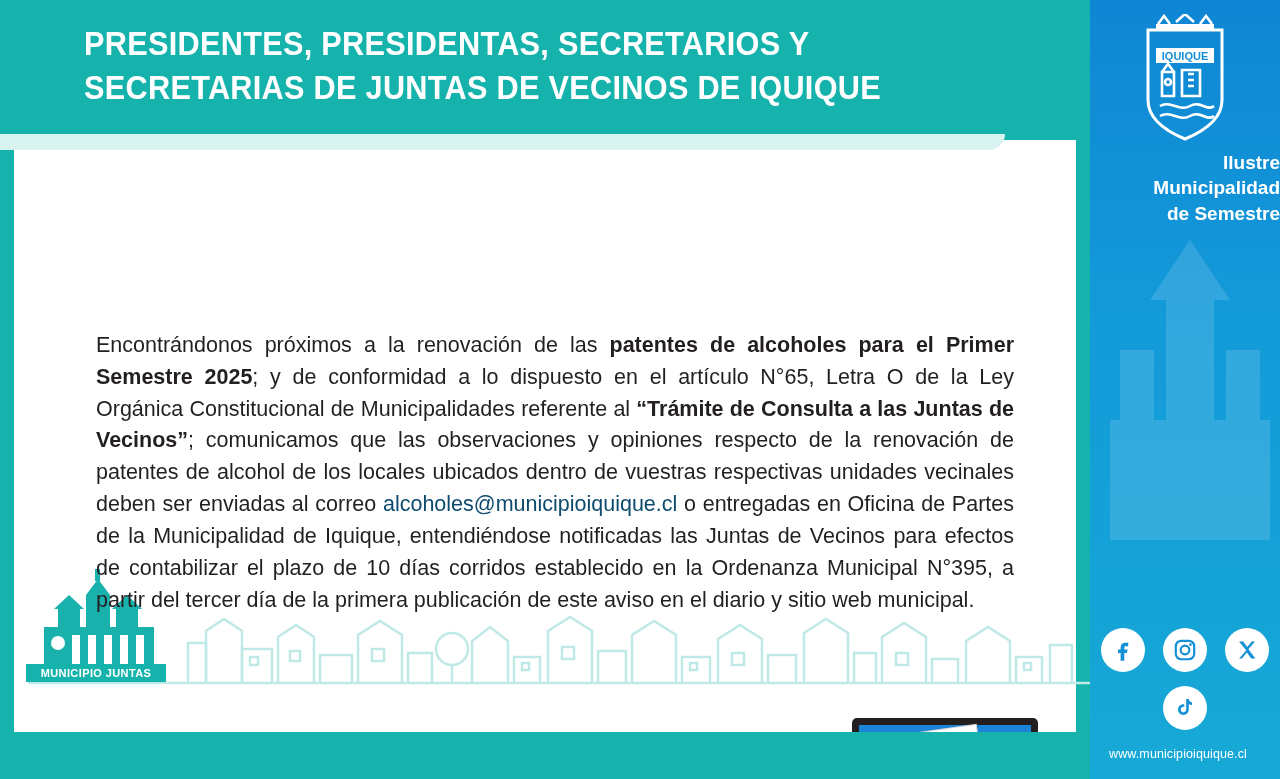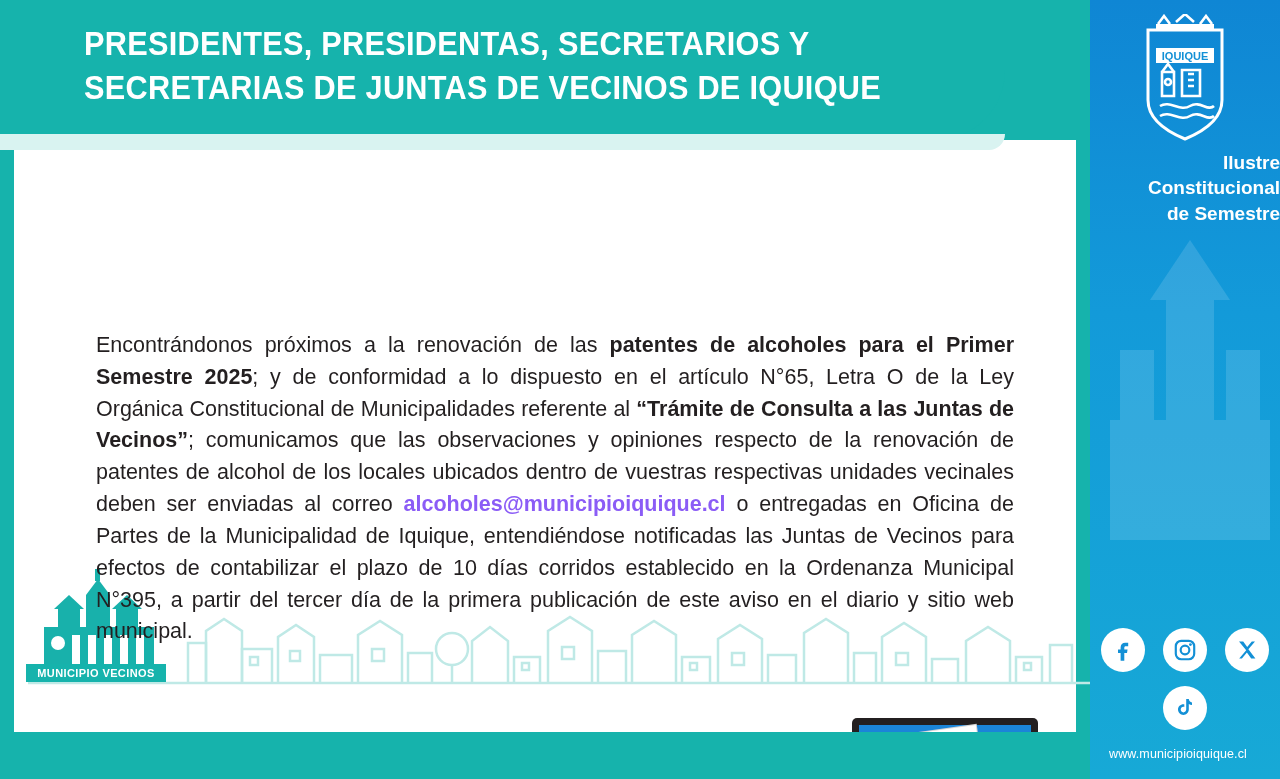--- a/index.html
+++ b/index.html
@@ -78,22 +78,22 @@
     left: 82px;
     top: 190px;
     width: 918px;
     font-size: 21.5px;
     line-height: 1.48;
     color: #231f20;
     text-align: justify;
   }
   .body-text b { font-weight: bold; }
   .mail {
-    color: #8b5cf6;
-    font-weight: bold;
+    color: #0c4a6e;
+    font-weight: normal;
   }
 
   
   .skyline {
     position: absolute;
     left: 14px;
     bottom: 47px;
     width: 1062px;
     height: 120px;
     overflow: hidden;
@@ -314,21 +314,21 @@
             <path d="M88 44 L103 30 L118 44 Z"></path>
             <circle cx="34" cy="78" r="7" fill="#ffffff"></circle>
             <rect x="48" y="70" width="8" height="30" fill="#ffffff"></rect>
             <rect x="64" y="70" width="8" height="30" fill="#ffffff"></rect>
             <rect x="80" y="70" width="8" height="30" fill="#ffffff"></rect>
             <rect x="96" y="70" width="8" height="30" fill="#ffffff"></rect>
             <rect x="112" y="70" width="8" height="30" fill="#ffffff"></rect>
           </g>
         </svg>
       </div>
-      <div class="muni-logo-caption">MUNICIPIO VECINOS</div>
+      <div class="muni-logo-caption">MUNICIPIO JUNTAS</div>
 
       <div class="monitor">
         <div class="monitor-frame"></div>
         <div class="monitor-screen"></div>
 
         <div class="doc">
           <div class="doc-badge">PATENTE</div>
           <div class="doc-box" style="top:26px"></div>
           <div class="doc-box" style="top:37px"></div>
           <div class="doc-line" style="top:26px; width:48px"></div>
@@ -383,21 +383,21 @@
           <path d="M40 56 L58 56 L58 82 L40 82 Z"></path>
           <path d="M46 60 L52 60 M46 66 L52 66 M46 72 L52 72"></path>
           <path d="M18 92 C28 86 38 98 48 92 C58 86 66 98 72 92"></path>
           <path d="M18 102 C28 96 38 108 48 102 C58 96 66 108 72 102"></path>
         </g>
       </svg>
     </div>
 
     <div class="muni-name">
       <div class="l1">Ilustre</div>
-      <div>Constitucional</div>
+      <div>Municipalidad</div>
       <div>de Semestre</div>
     </div>
 
     <div class="socials">
       <div class="soc">
         <svg width="26" height="26" viewBox="0 0 24 24" fill="#1390d6">
           <path d="M14.5 8.5h2.3V5.4h-2.7c-2.6 0-4.3 1.7-4.3 4.3v1.9H7.4v3.2h2.4V22h3.4v-7.2h2.5l.5-3.2h-3v-1.6c0-1 .4-1.5 1.3-1.5z"></path>
         </svg>
       </div>
       <div class="soc">

